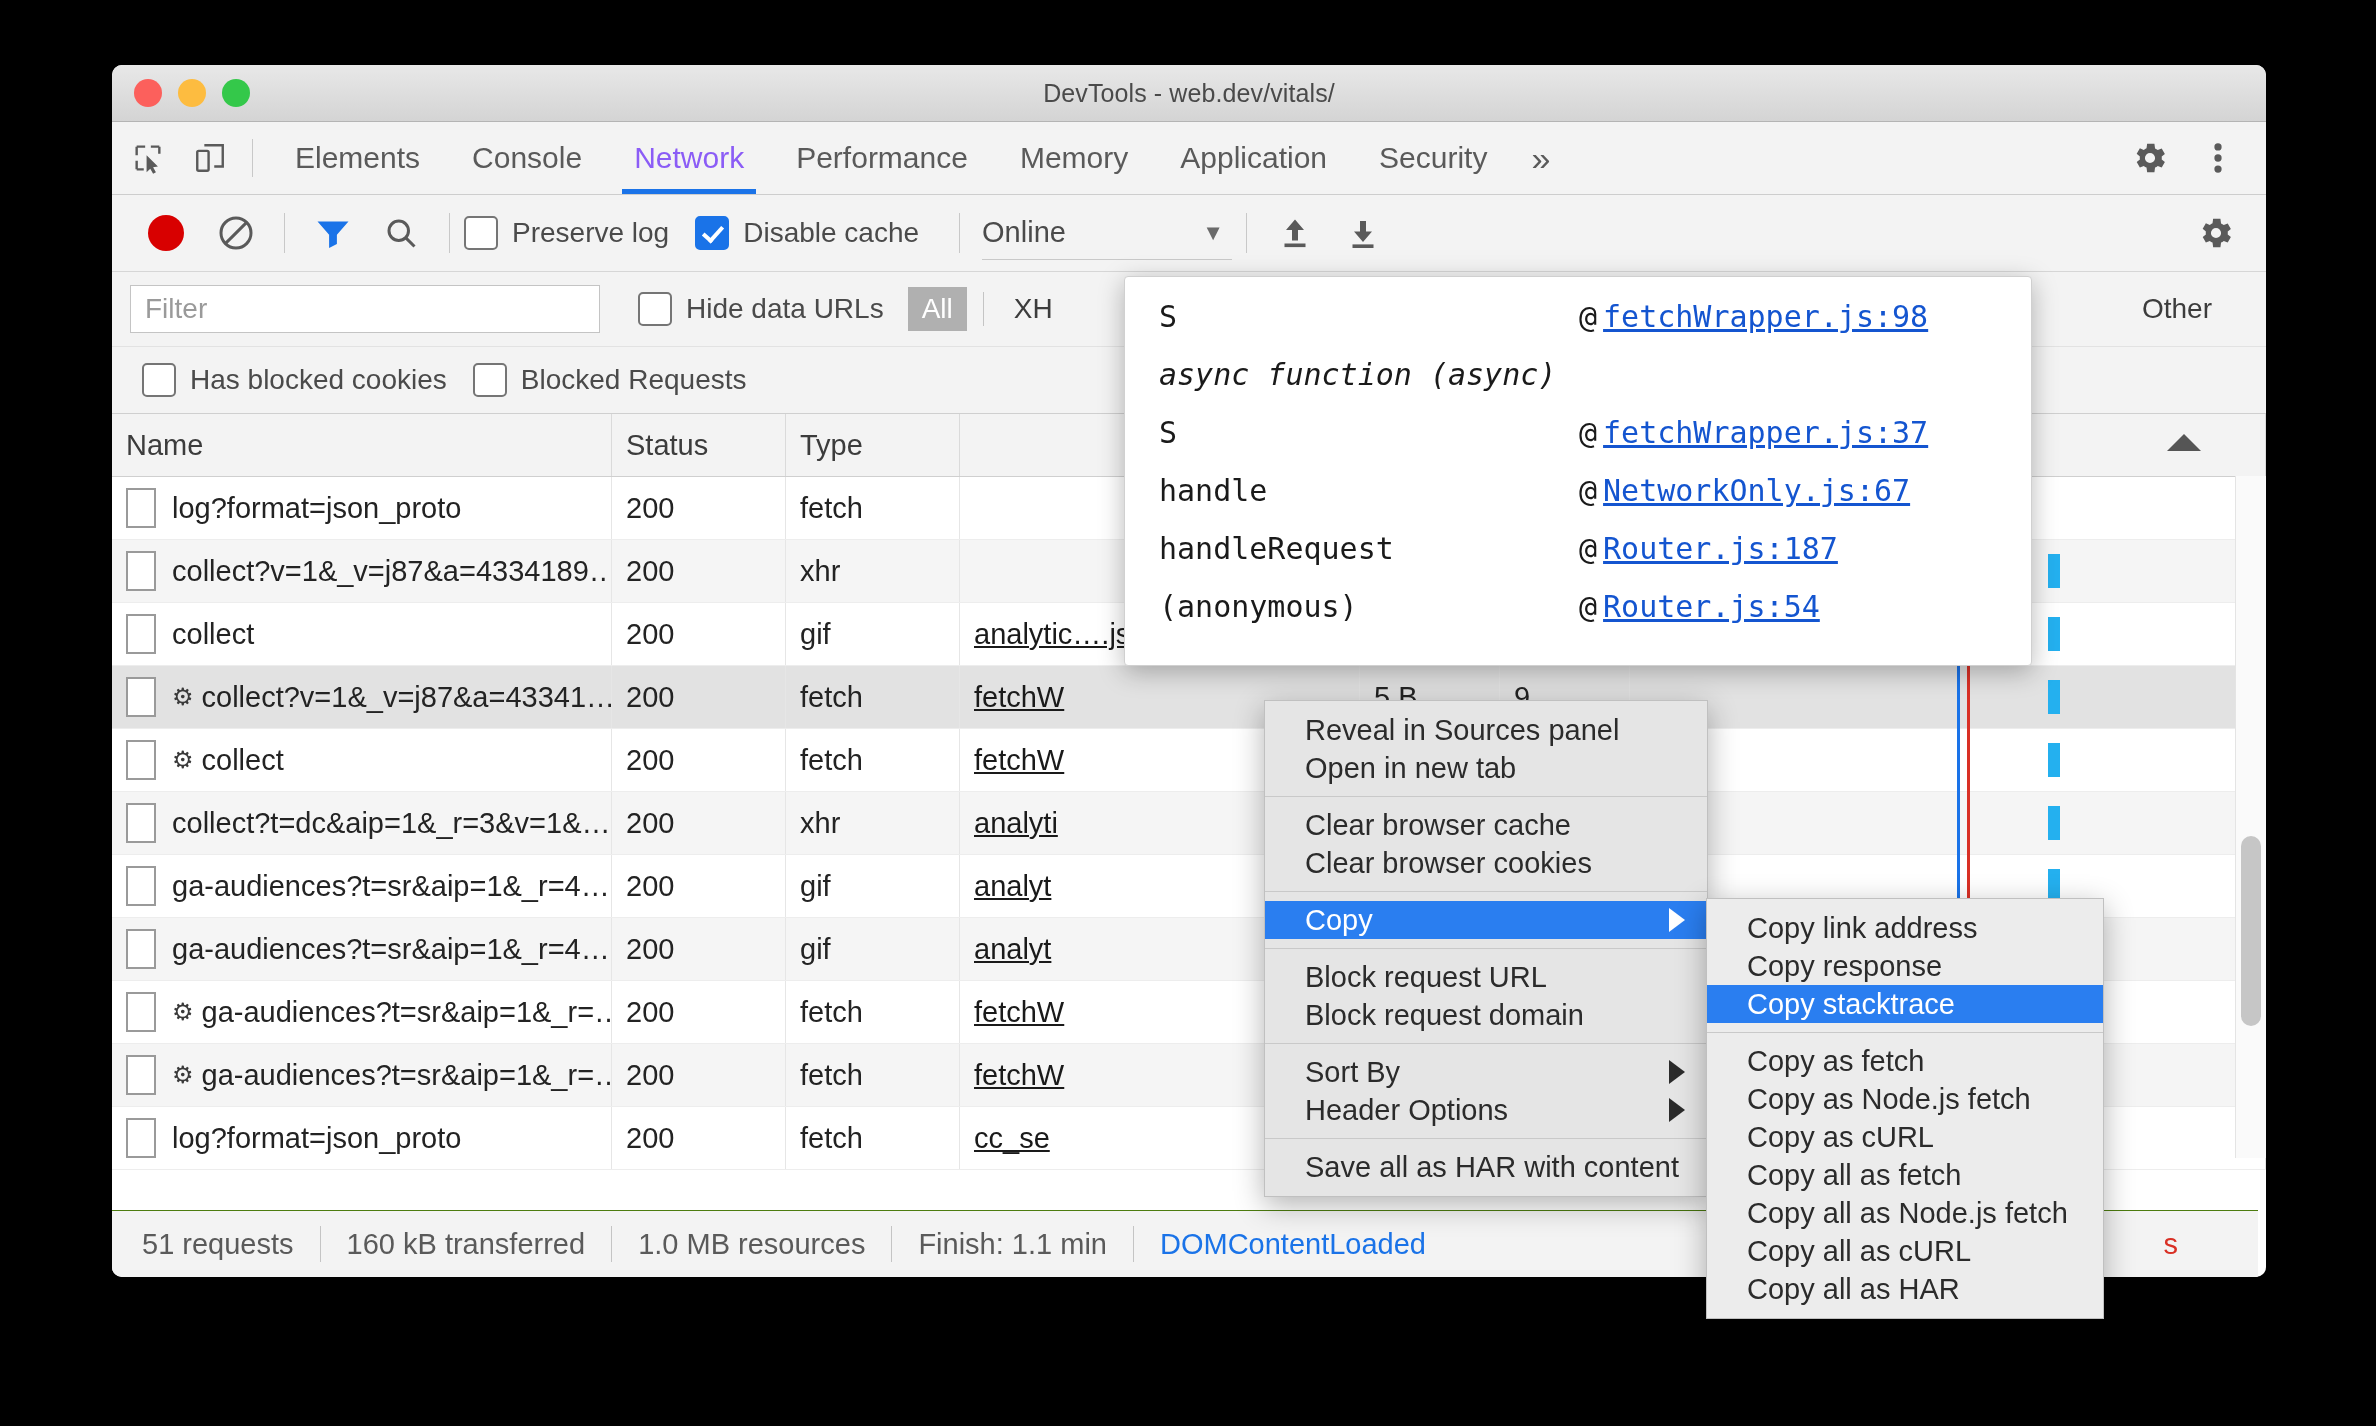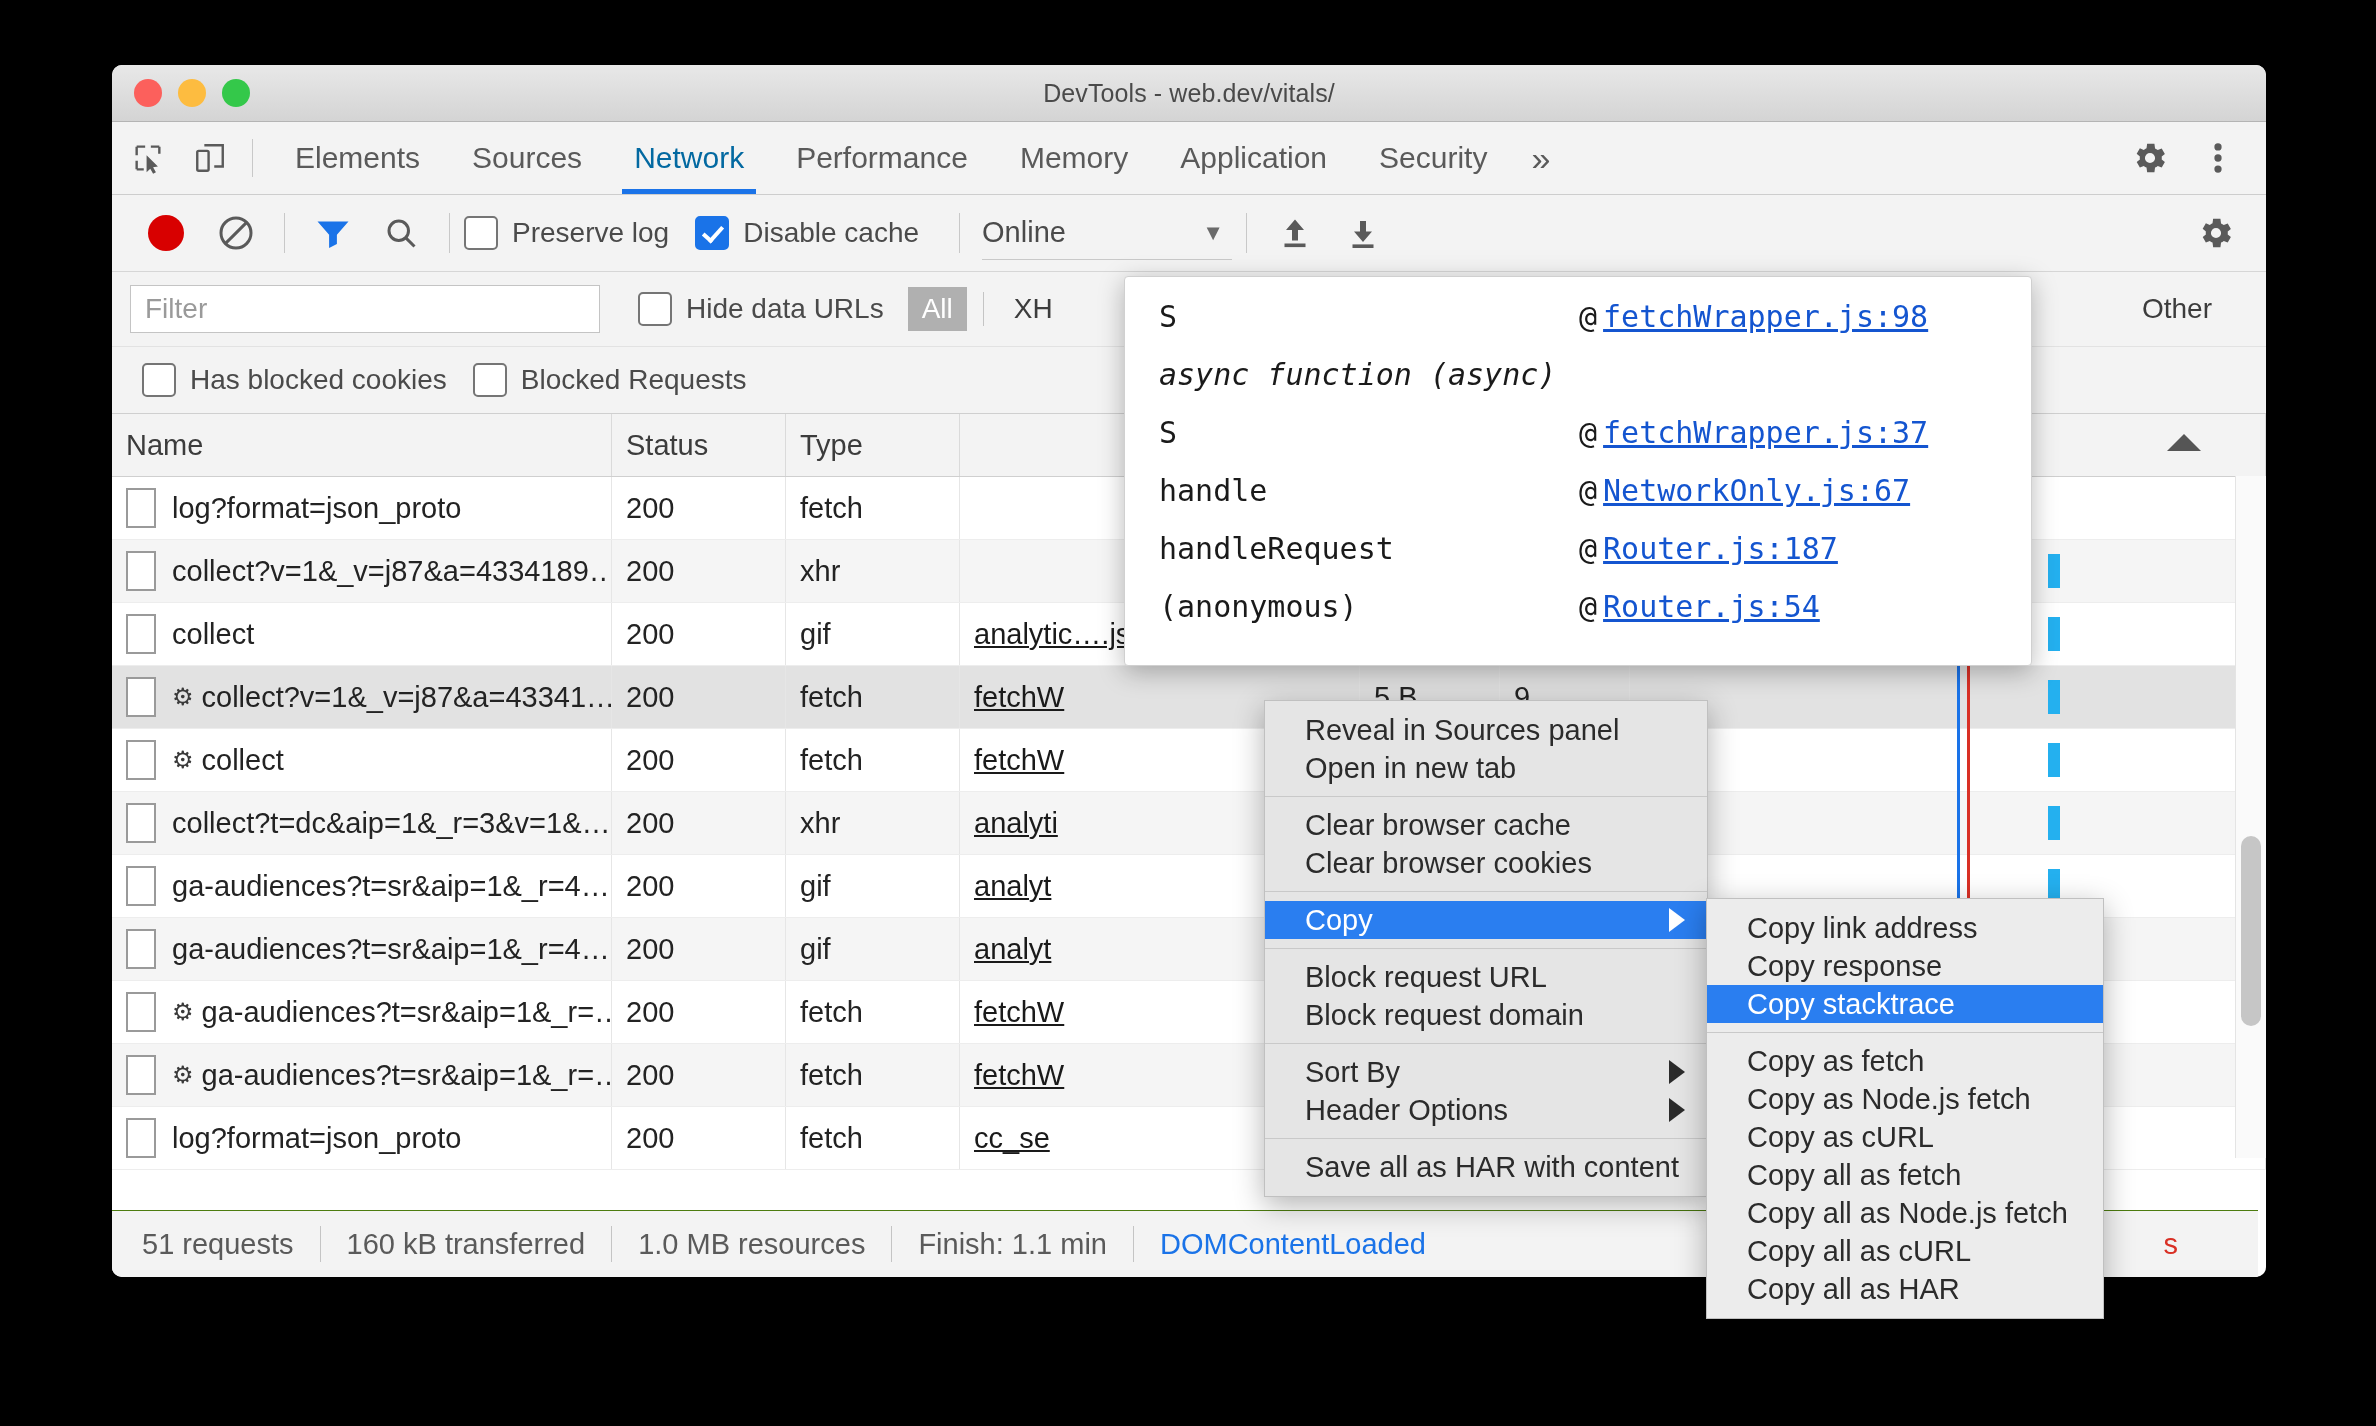--- a/index.html
+++ b/index.html
@@ -53,21 +53,21 @@
   }
   .tabbar .vsep {
     width: 1px; height: 38px; background: #c8c8c8; margin: 0 16px;
   }
   .tab {
     font-size: 30px; color: #5a5a5a;
     padding: 0 26px; height: 72px;
     display: flex; align-items: center;
     position: relative;
   }
-  .tab.active { color: #0369a1; }
+  .tab.active { color: #8b5cf6; }
   .tab.active::after {
     content: ""; position: absolute; left: 14px; right: 14px; bottom: 0;
     height: 5px; background: #1a73e8;
   }
   .tabbar .spacer { flex: 1; }
   .chev { font-size: 34px; color: #5a5a5a; padding: 0 18px; }
 
   
   .nettoolbar {
     height: 76px; background: #f3f3f3;
@@ -253,21 +253,21 @@
           <rect x="3" y="7" width="8" height="14" rx="1"></rect>
           <path d="M8 3h13v15h-6"></path>
         </svg>
       </div>
       <div class="vsep"></div>
 
       <div class="tab">
           <span>Elements</span>
         </div>
       <div class="tab">
-          <span>Sources</span>
+          <span>Console</span>
         </div>
       <div class="tab active">
           <span>Network</span>
         </div>
       <div class="tab">
           <span>Performance</span>
         </div>
       <div class="tab">
           <span>Memory</span>
         </div>

